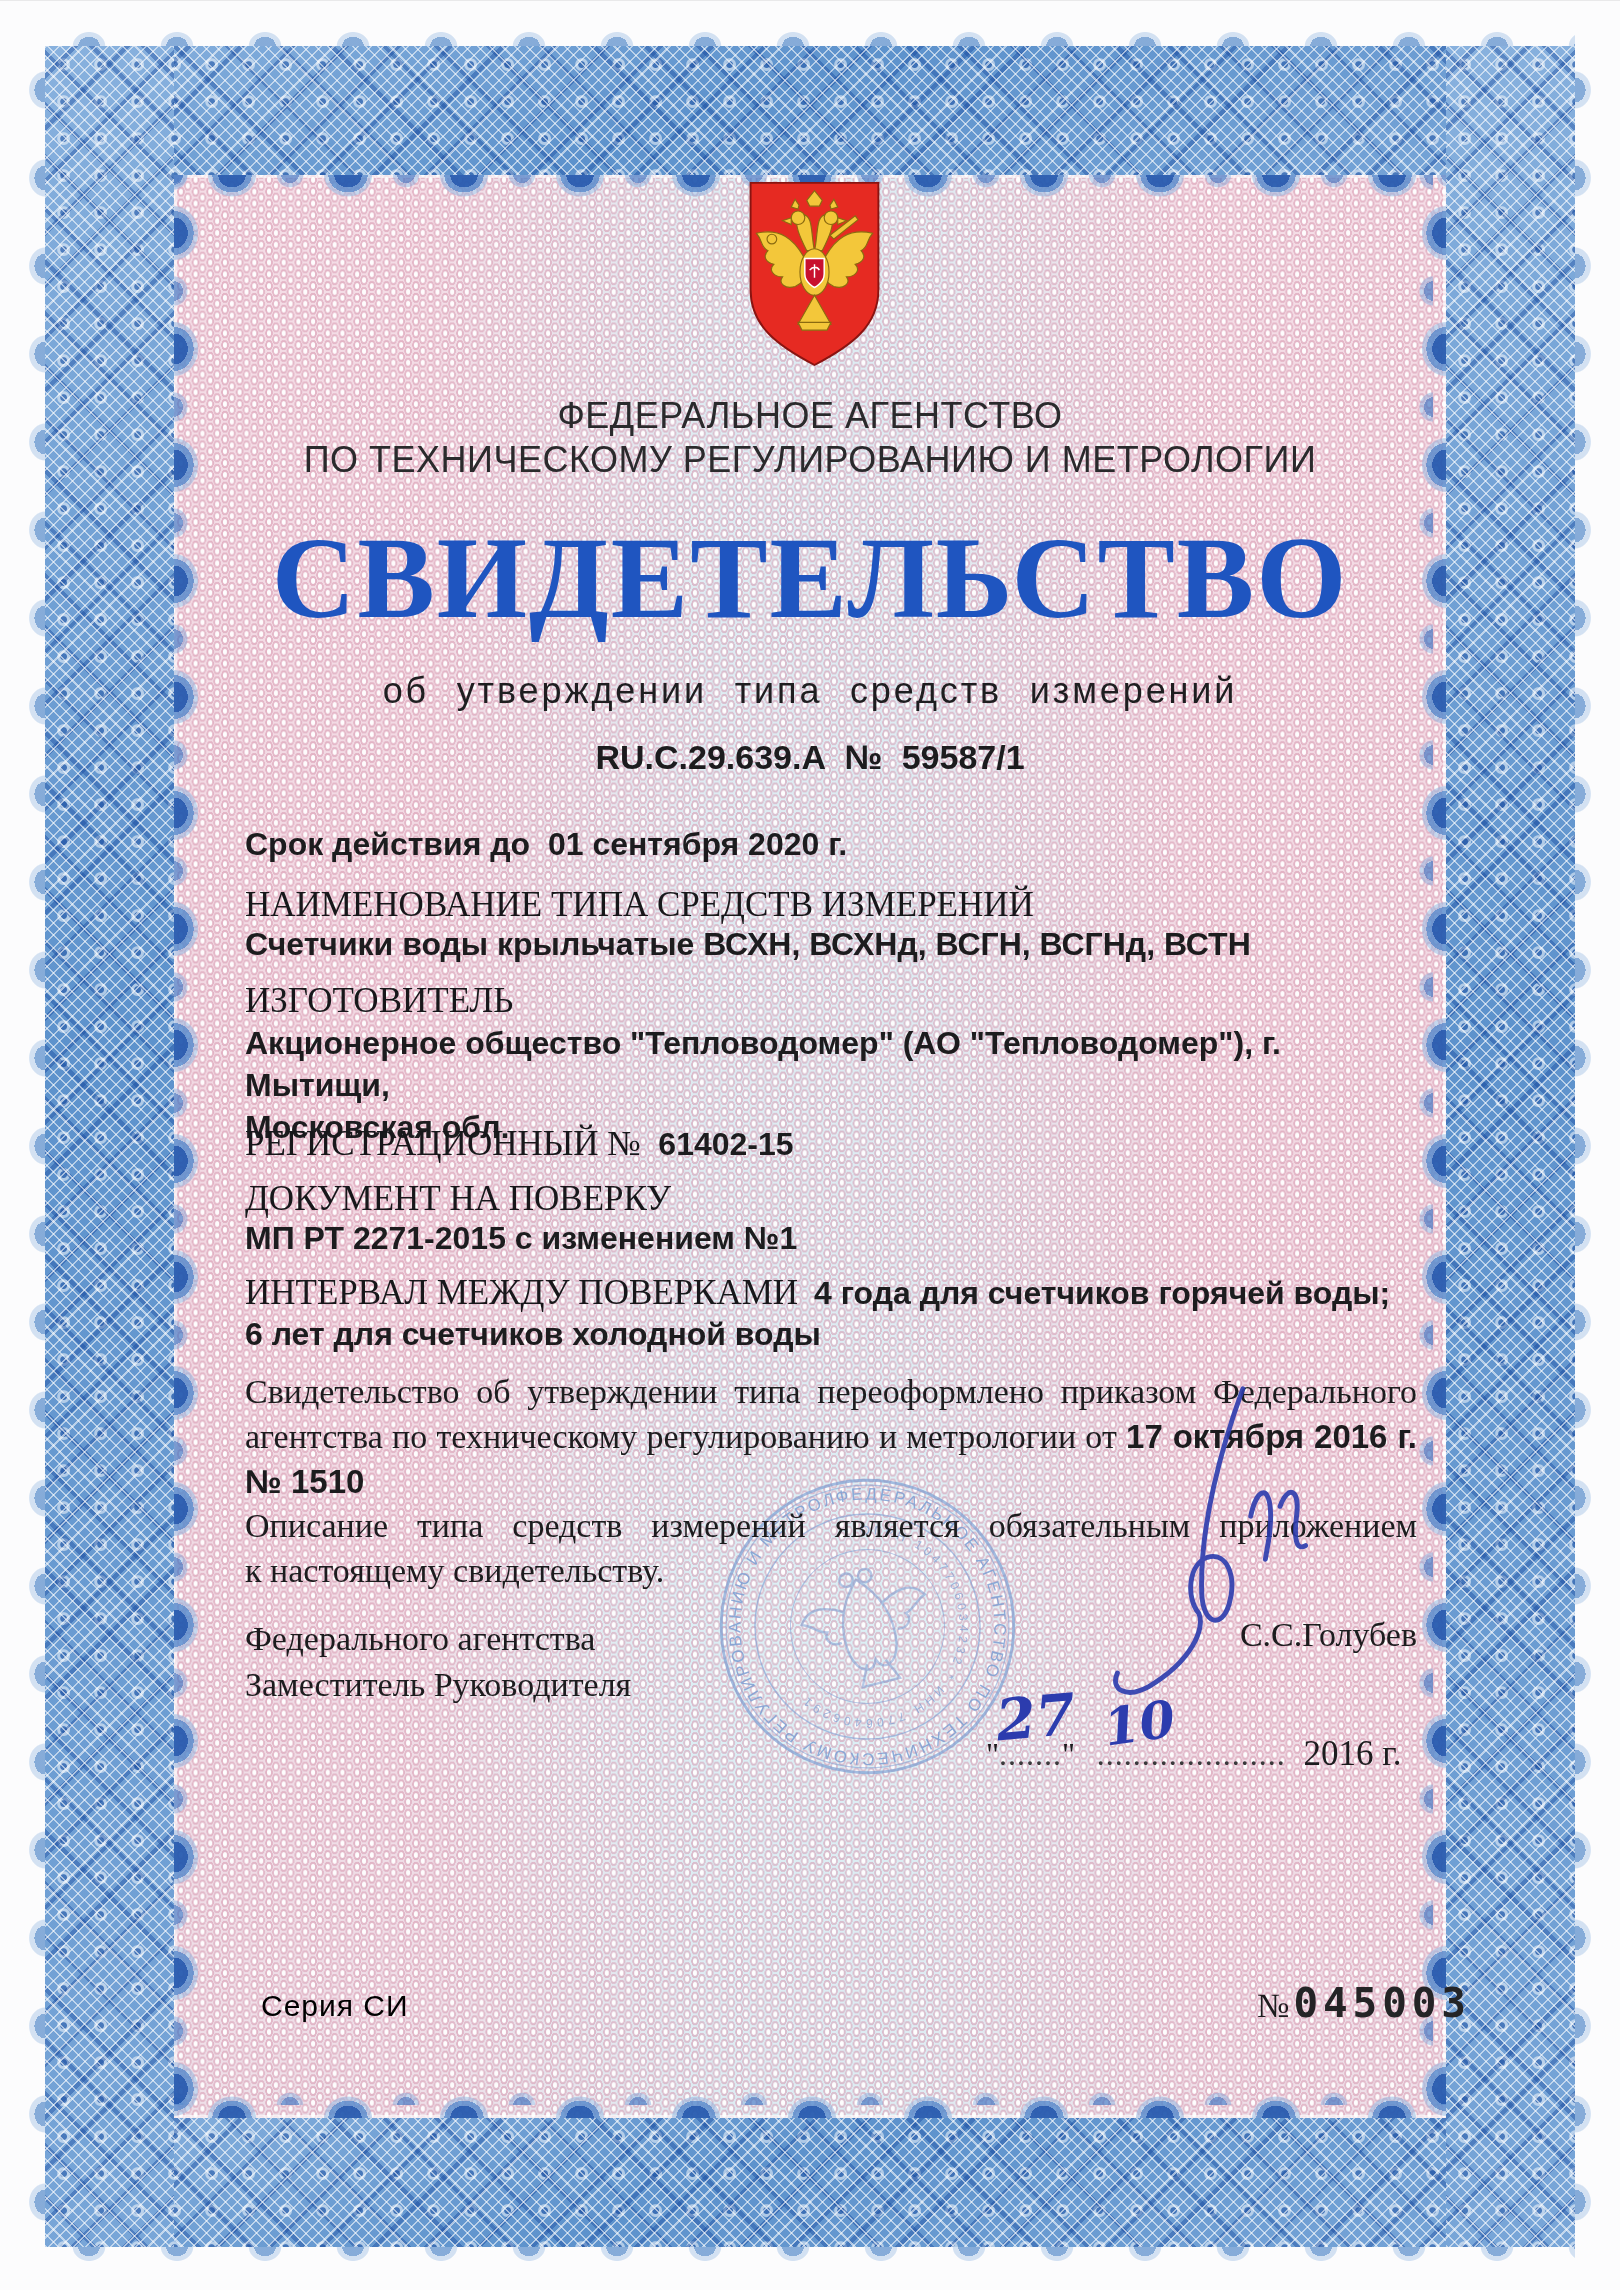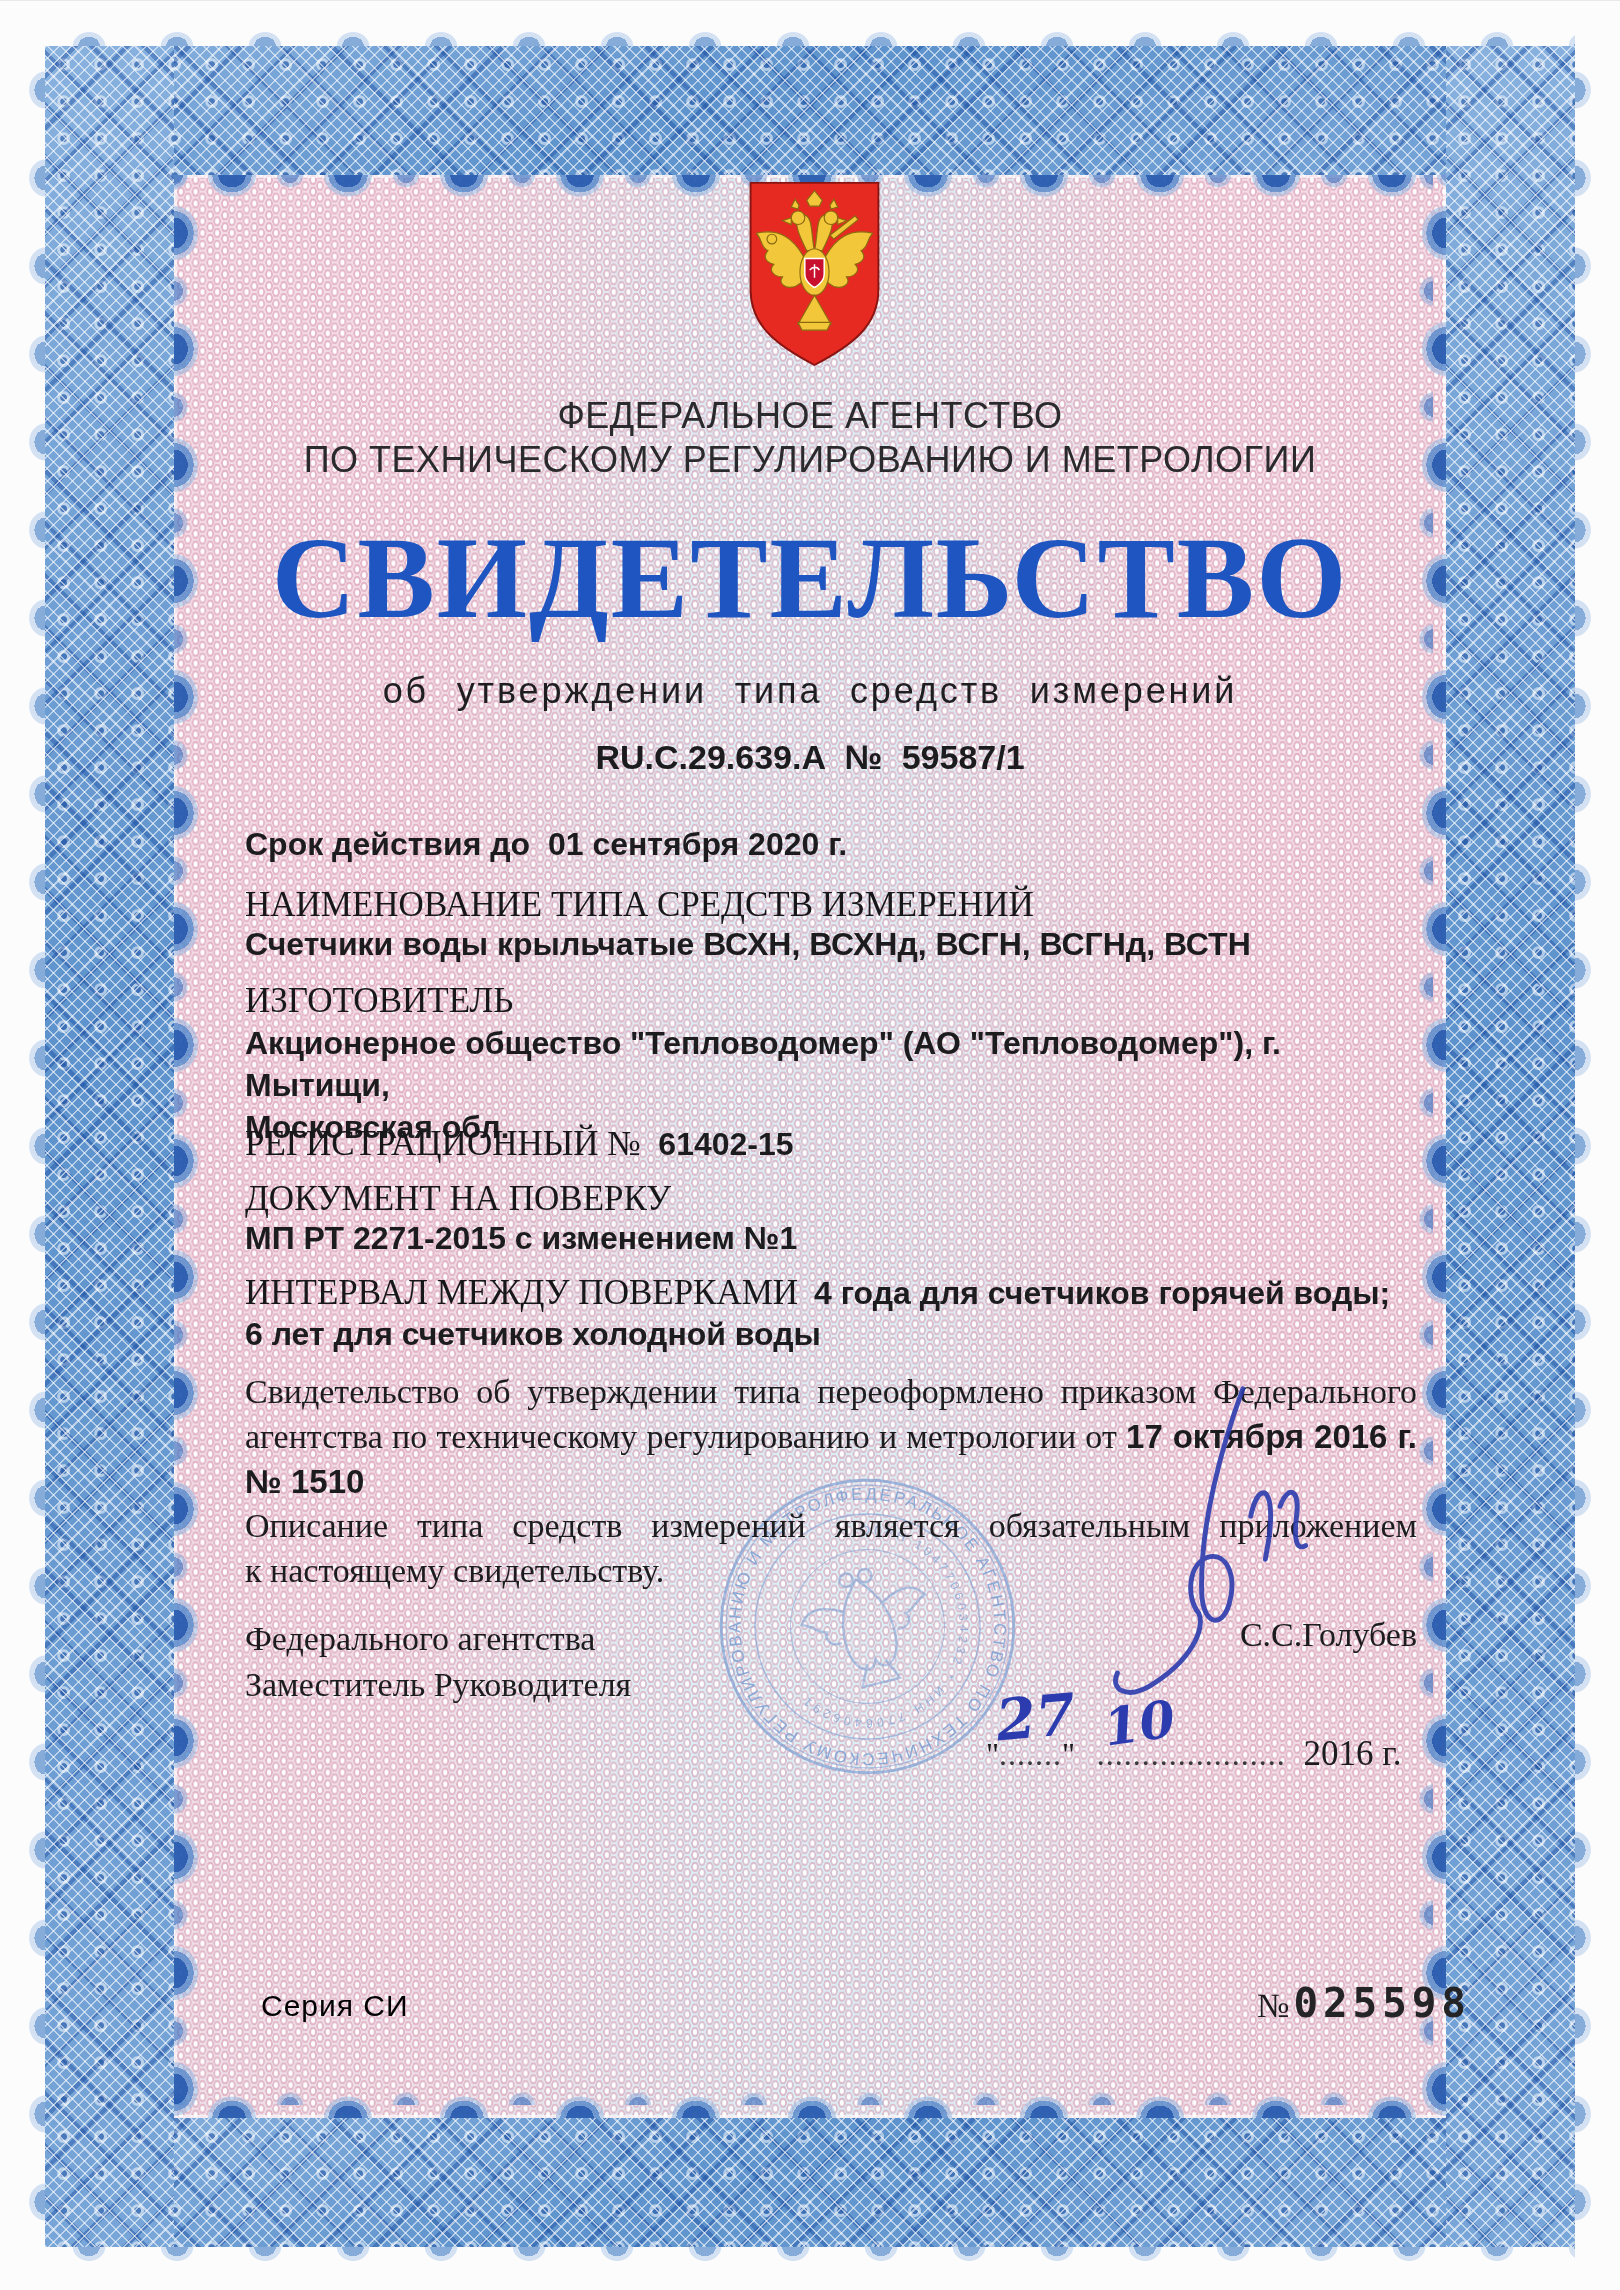--- a/index.html
+++ b/index.html
@@ -225,17 +225,17 @@
 
   <div class="abs" style="left:986px; top:1733px; font-size:32px;">
     <span>"</span><span class="dots">.......</span><span>"</span>
     <span class="dots" style="margin-left:13.7px;">.....................</span>
     <span style="margin-left:9.8px; font-size:35px;">2016 г.</span>
   </div>
 
   <div class="abs sans" style="left:261px; top:1988px; font-size:30px; letter-spacing:1px; color:#000000;">Серия СИ</div>
   <div class="abs" style="left:1257px; top:1978px;">
     <span style="font-size:34px;">№</span>
-    <span class="serial-digits">025598</span>
+    <span class="serial-digits">045003</span>
   </div>
 
 </div>
 
 
 </body></html>

